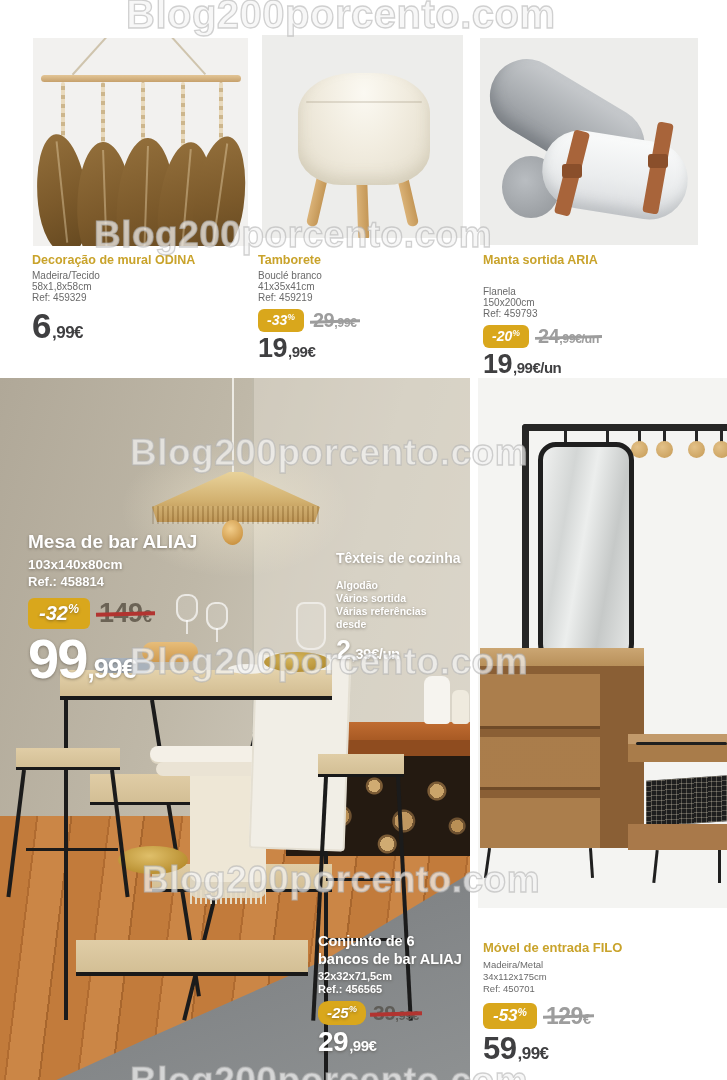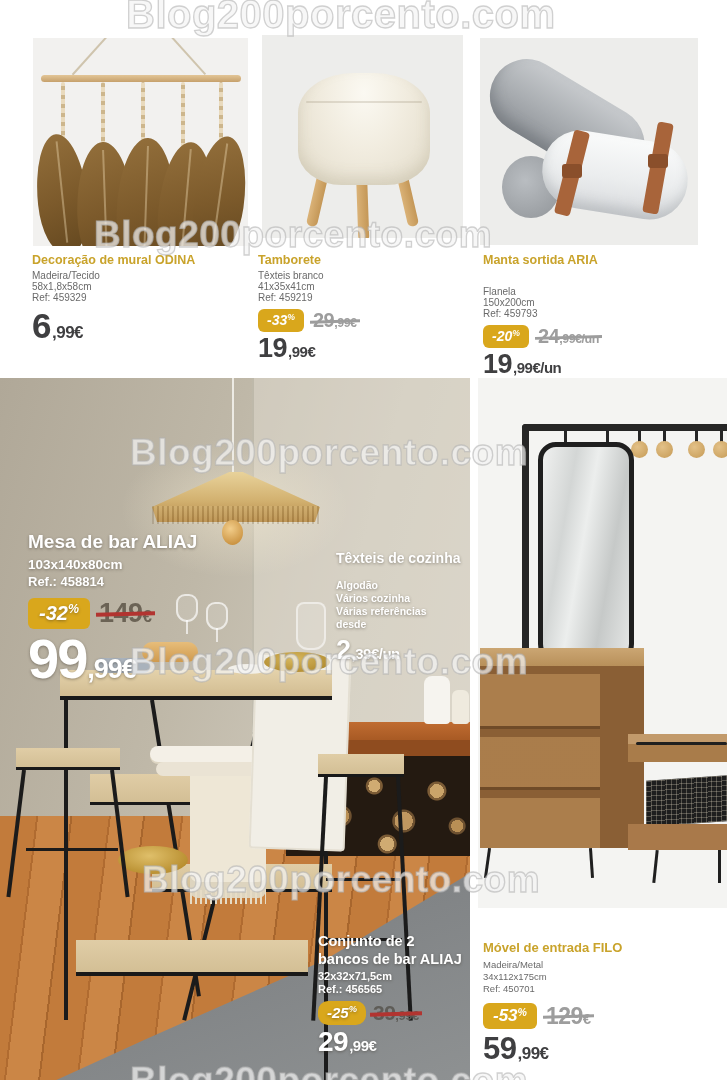--- a/index.html
+++ b/index.html
@@ -107,21 +107,21 @@
     </div>
     <div class="price" style="margin-top:7px;">
       <span class="int" style="font-size:35px;">6</span>
       <span class="dec" style="font-size:17px;">,99€</span>
     </div>
   </div>
 
   <div class="abs" style="left:258px;top:253px;width:205px;">
     <div class="title">Tamborete</div>
     <div class="det" style="margin-top:3px;">
-      <div>Têxteis branco</div>
+      <div>Bouclé branco</div>
       <div>41x35x41cm</div>
       <div>Ref: 459219</div>
     </div>
     <div class="badge-row" style="margin-top:6px;">
       <span class="disc" style="font-size:14px;">
         <span>-33</span>
           <span class="p">%</span>
       </span>
       <span class="oldp">
         <span style="font-size:20px;">29</span>
@@ -302,33 +302,33 @@
     <div class="price" style="margin-top:5px;letter-spacing:-2px;">
       <span class="int" style="font-size:56px;">99</span>
       <span class="dec" style="font-size:27px;letter-spacing:-1px;">,99€</span>
     </div>
   </div>
 
   <div class="abs onphoto" style="left:336px;top:550px;z-index:20;">
     <div style="font-size:14px;font-weight:800;">Têxteis de cozinha</div>
     <div style="font-size:10.5px;font-weight:700;line-height:13px;margin-top:13px;">
       <div>Algodão</div>
-      <div>Vários cozinha</div>
+      <div>Vários sortida</div>
       <div>Várias referências</div>
       <div>desde</div>
     </div>
     <div class="price" style="margin-top:7px;">
       <span class="int" style="font-size:27px;">2</span>
       <span class="dec" style="font-size:15px;">,39€/un</span>
     </div>
   </div>
 
   <div class="abs onphoto" style="left:318px;top:932px;z-index:20;">
     <div style="font-size:14.5px;font-weight:800;line-height:18px;">
-      <div>Conjunto de 2</div>
+      <div>Conjunto de 6</div>
       <div>bancos de bar ALIAJ</div>
     </div>
     <div style="font-size:11px;font-weight:700;margin-top:2px;">32x32x71,5cm</div>
     <div style="font-size:11px;font-weight:700;margin-top:1px;">Ref.: 456565</div>
     <div class="badge-row" style="margin-top:6px;gap:7px;">
       <span class="disc" style="font-size:15px;border-radius:10px;">
         <span>-25</span>
           <span class="p">%</span>
       </span>
       <span class="oldp red" style="color:#5e5c57;text-shadow:none;">

